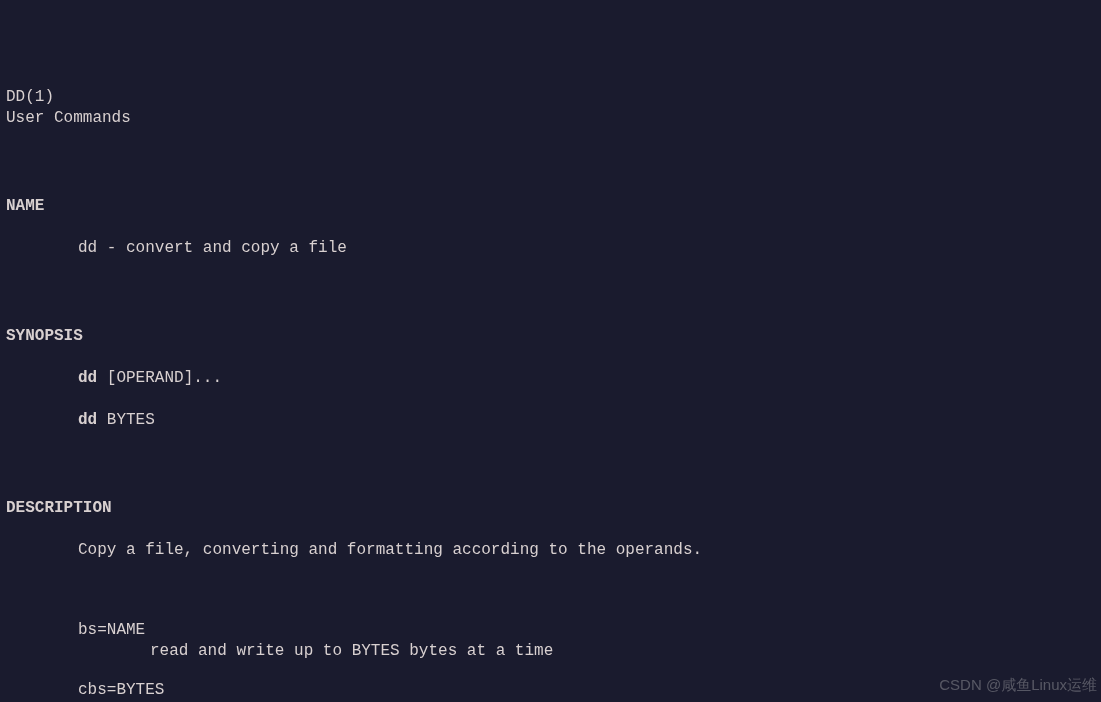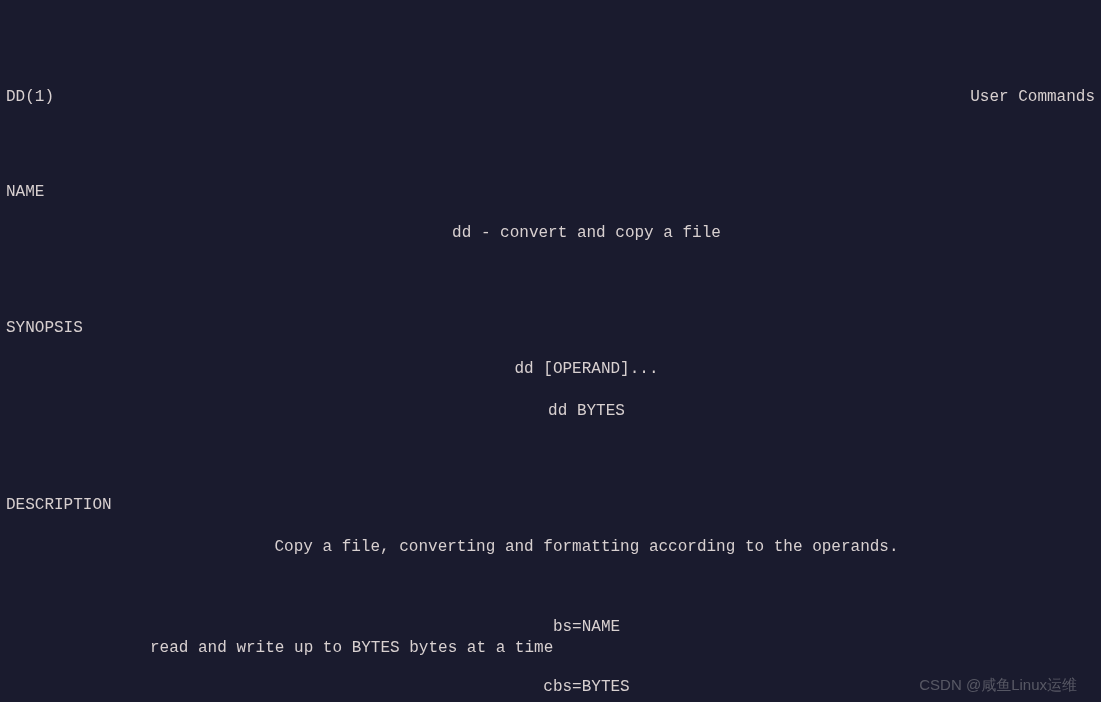--- a/index.html
+++ b/index.html
@@ -17,47 +17,47 @@
       width: 1101px;
       height: 702px;
       overflow: hidden;
       position: relative;
       white-space: pre;
     }
     .header-line {
       display: flex;
       justify-content: space-between;
       margin-bottom: 18px;
+      flex-direction: column;
     }
     .bold {
-      font-weight: normal;
+      font-weight: bold;
     }
     .underline {
     }
     .section-heading {
-      font-weight: normal;
-      margin-top: 14px;
+      font-weight: bold;
+      margin-top: 8px;
     }
     .indent-1 {
       padding-left: 72px;
-      text-align: center;
     }
     .indent-2 {
       padding-left: 144px;
     }
     .block {
       margin-bottom: 18px;
     }
     .option-block {
       margin-bottom: 18px;
     }
     .watermark {
       position: absolute;
       bottom: 8px;
-      right: 24px;
+      right: 4px;
       color: rgba(200, 200, 200, 0.35);
       font-family: Arial, sans-serif;
       font-size: 15px;
       white-space: nowrap;
     }
   </style>
 </head>
 <body>
 
 

